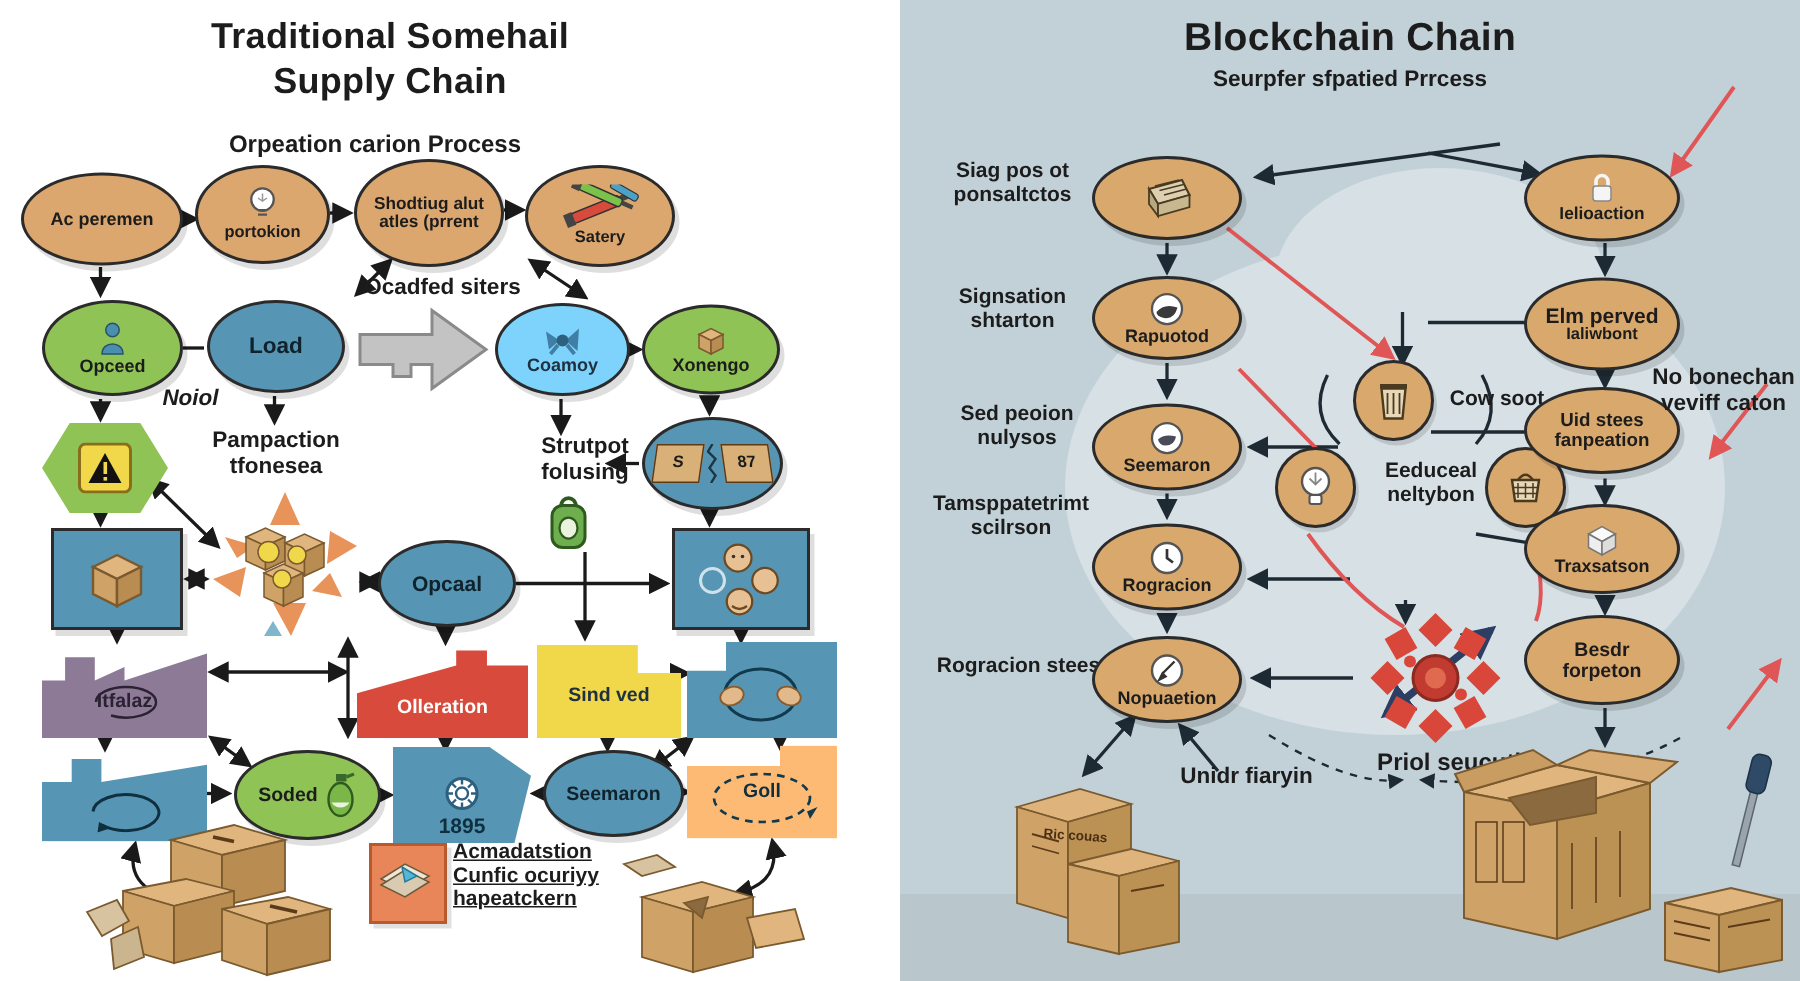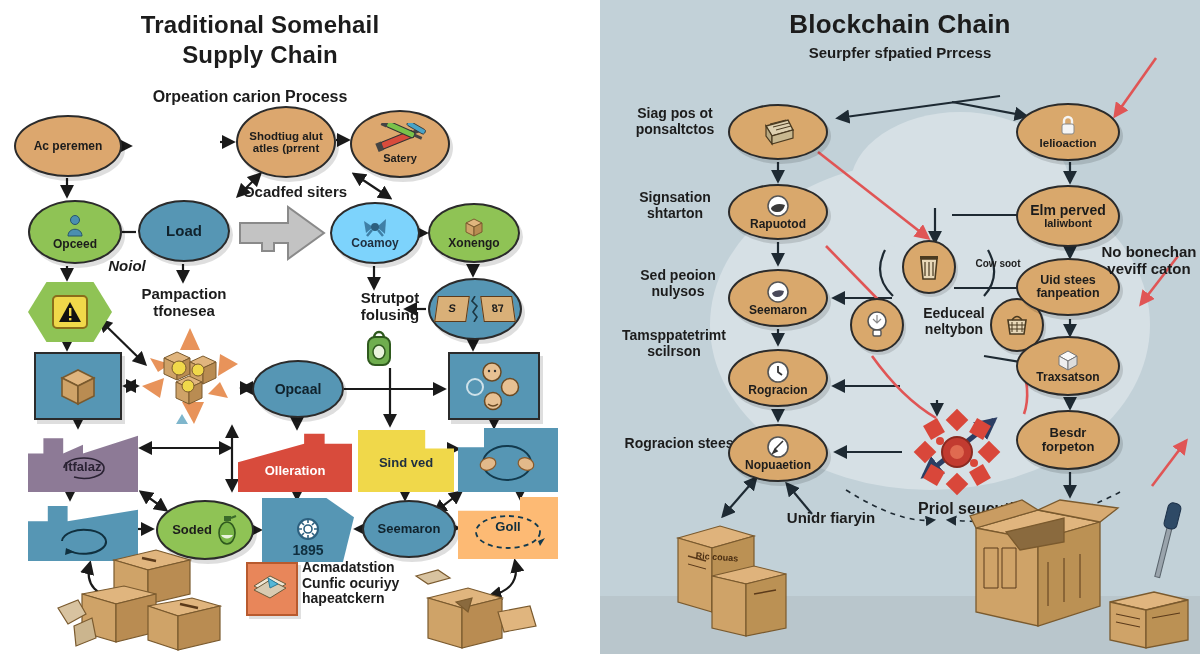--- a/index.html
+++ b/index.html
@@ -86,20 +86,28 @@
     </g>
   </svg>
 
   <div class="abs ttl" style="left:110px;top:12px;width:300px;font-size:24px;">Traditional Somehail</div>
   <div class="abs ttl" style="left:110px;top:42px;width:300px;font-size:24px;">Supply Chain</div>
   <div class="abs sub" style="left:120px;top:88px;width:260px;font-size:16px;">Orpeation carion Process</div>
 
   <div class="abs ell tan" style="left:14px;top:115px;width:108px;height:62px;font-size:12px;">
     <span>Ac peremen</span>
       </div>
+  <div class="abs ell tan" style="left:130px;top:110px;width:90px;height:66px;font-size:11px;">
+    <svg class="ic" width="24" height="26" viewBox="0 0 24 26">
+      <circle cx="12" cy="9" r="7.5" fill="#fff" stroke="#555" stroke-width="1.5"></circle>
+      <path d="M9,16 h6 M9,19 h6" stroke="#555" stroke-width="1.5"></path>
+      <path d="M12,5 v5 M9,8 l3,2 3,-2" stroke="#999" stroke-width="1" fill="none"></path>
+    </svg>
+    <span>portokion</span>
+      </div>
   <div class="abs ell tan" style="left:236px;top:106px;width:100px;height:72px;font-size:11.5px;">
     <span>Shodtiug alut atles (prrent</span>
       </div>
   <div class="abs ell tan" style="left:350px;top:110px;width:100px;height:68px;font-size:11px;">
     <svg class="ic" width="56" height="30" viewBox="0 0 56 30">
       <g transform="rotate(-22 28 15)">
         <rect x="8" y="12" width="34" height="7" rx="2" fill="#d84b3c" stroke="#333" stroke-width="1"></rect>
         <rect x="3" y="11" width="6" height="9" fill="#444"></rect>
             <rect x="42" y="13" width="9" height="4" fill="#444"></rect>
       </g>
@@ -317,21 +325,21 @@
     </g>
   </svg>
   <div class="abs" style="left:246px;top:562px;width:48px;height:50px;background:#e8865a;border:2px solid #b85a2e;
        box-shadow:3px 3px 0 rgba(0,0,0,.12);">
     <svg width="44" height="44" viewBox="0 0 44 44">
       <polygon points="6,22 22,12 38,20 22,30" fill="#efe7d6" stroke="#6a5a3a"></polygon>
       <polygon points="6,26 22,16 38,24 22,34" fill="#d8cbb2" stroke="#6a5a3a"></polygon>
       <polygon points="20,14 30,20 22,24" fill="#53b7d8" stroke="#2a7a96"></polygon>
     </svg>
   </div>
-  <div class="abs lbl" style="left:302px;top:560px;width:130px;font-size:14px;text-align:left;">
+  <div class="abs lbl" style="left:302px;top:560px;width:130px;font-size:14px;text-align:left;text-decoration:underline;">
     <div>Acmadatstion</div>
     <div>Cunfic ocuriyy</div>
     <div>hapeatckern</div>
   </div>
   <svg class="abs" style="left:398px;top:568px;" width="140" height="86" viewBox="0 0 140 86">
     <g stroke="#7a5a2e" stroke-width="1.2">
       <polygon points="30,30 70,20 104,30 64,40" fill="#e0b57e"></polygon>
       <polygon points="30,30 64,40 64,80 30,70" fill="#cfa368"></polygon>
       <polygon points="104,30 64,40 64,80 104,70" fill="#b98c52"></polygon>
       <polygon points="18,8 40,2 52,10 30,16" fill="#d8c3a0"></polygon>
@@ -445,21 +453,21 @@
     <span>Nopuaetion</span>
       </div>
 
   <div class="abs circ tanl" style="left:302px;top:240px;width:54px;height:54px;">
     <svg width="26" height="30" viewBox="0 0 26 30">
       <path d="M5,7 h16 l-2,20 h-12 z" fill="#e8d8b8" stroke="#4a3a20" stroke-width="1.6"></path>
       <path d="M9,10 v14 M13,10 v14 M17,10 v14" stroke="#4a3a20" stroke-width="1.2"></path>
       <rect x="4" y="4" width="18" height="3" fill="#4a3a20"></rect>
     </svg>
   </div>
-  <div class="abs lbl" style="left:356px;top:258px;width:84px;font-size:10px;">Cow soot</div>
+  <div class="abs lbl" style="left:356px;top:258px;width:84px;font-size:14px;">Cow soot</div>
   <div class="abs circ tanl" style="left:250px;top:298px;width:54px;height:54px;">
     <svg width="24" height="30" viewBox="0 0 24 30">
       <circle cx="12" cy="11" r="9" fill="#fff" stroke="#555" stroke-width="1.6"></circle>
       <rect x="8" y="20" width="8" height="6" rx="1.5" fill="#fff" stroke="#555" stroke-width="1.4"></rect>
       <path d="M12,5 v8 M8,9 l4,4 4,-4" stroke="#888" stroke-width="1.2" fill="none"></path>
     </svg>
   </div>
   <div class="abs lbl" style="left:308px;top:306px;width:92px;font-size:14px;">Eeduceal neltybon</div>
   <div class="abs circ tanl" style="left:390px;top:298px;width:54px;height:54px;">
     <svg width="26" height="26" viewBox="0 0 26 26">

